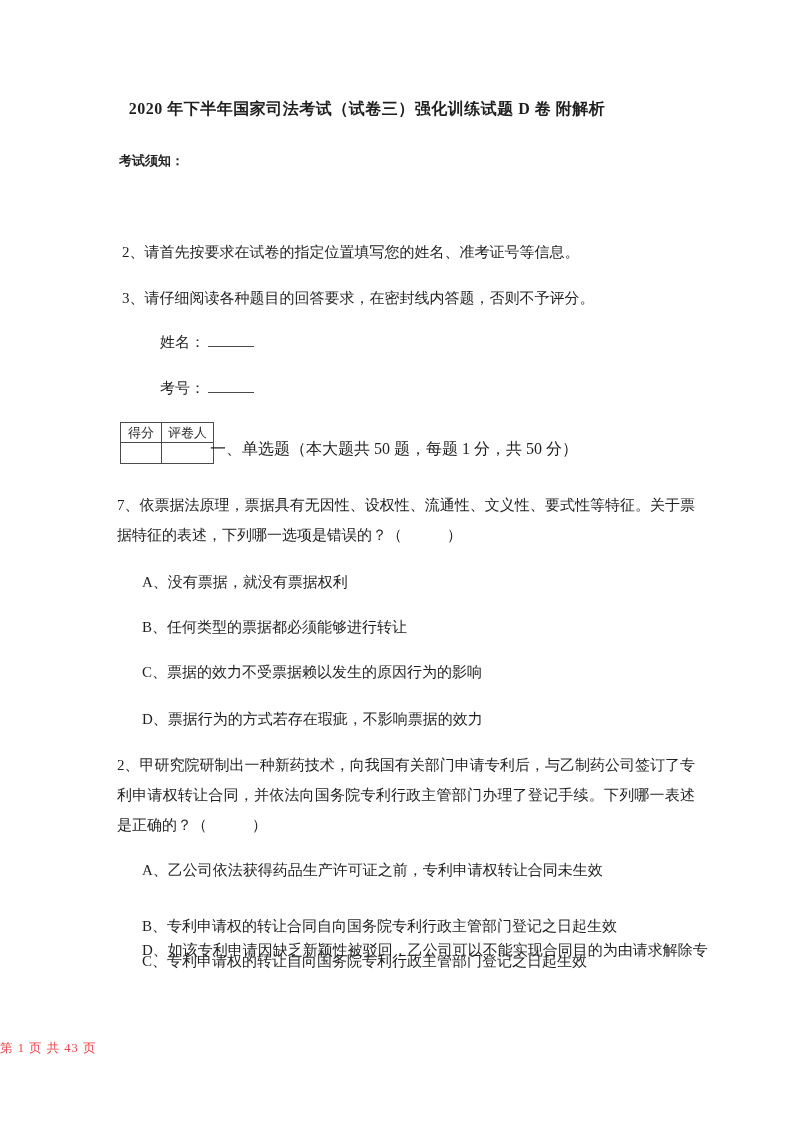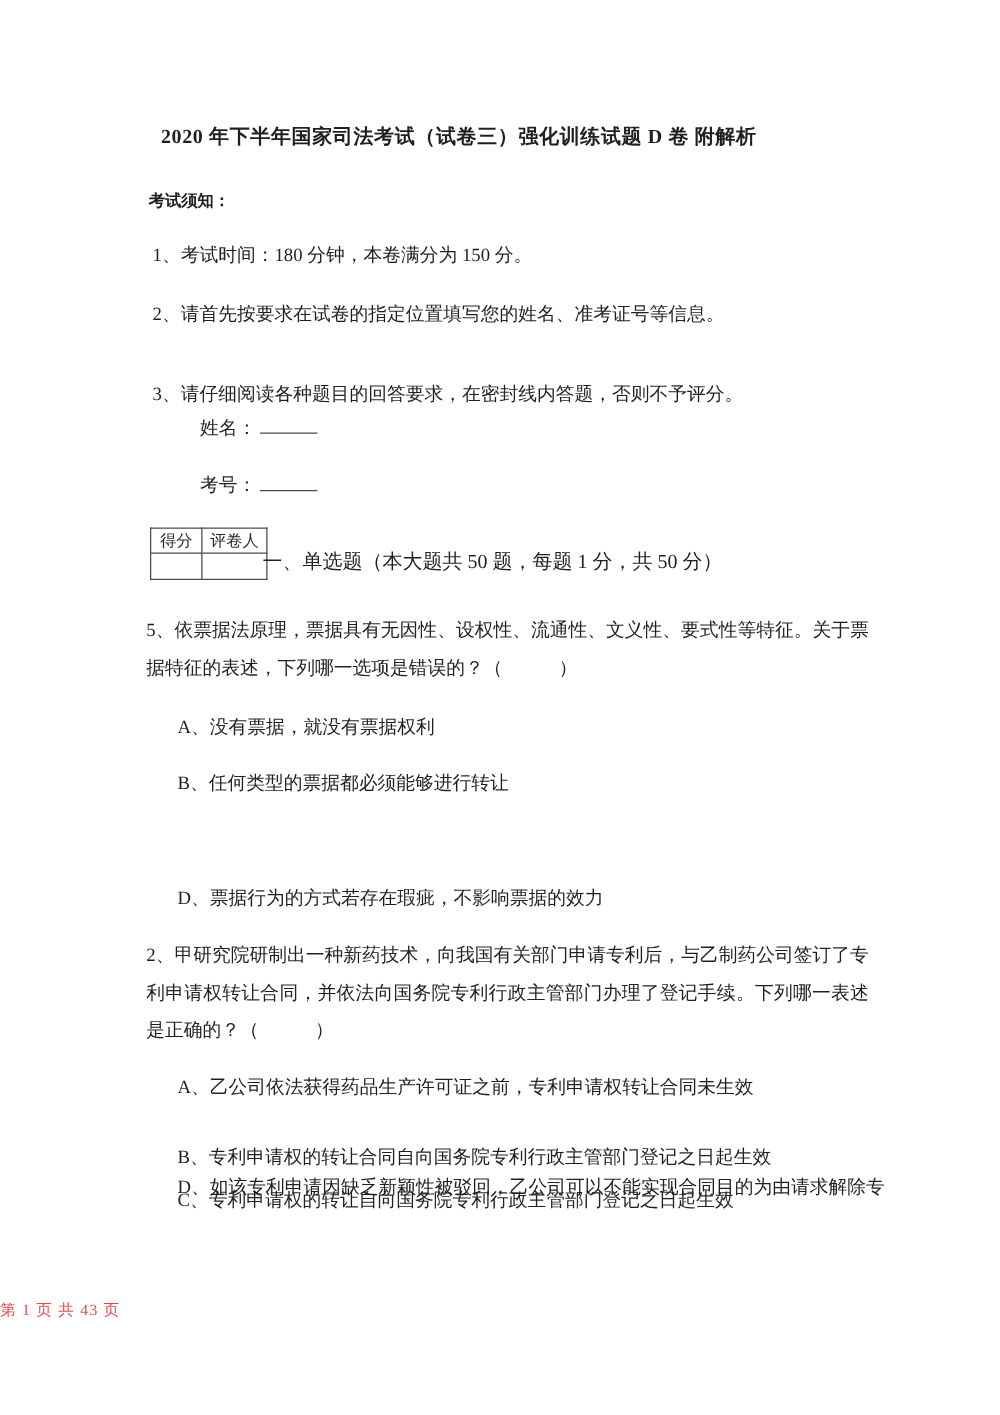--- a/index.html
+++ b/index.html
@@ -20,21 +20,21 @@
     letter-spacing: 0.5px;
     white-space: nowrap;
   }
   .notice-heading {
     left: 119px; top: 152px;
     font-size: 13px; font-weight: bold;
   }
   .note { left: 122px; font-size: 15px; line-height: 20px; white-space: nowrap; }
   .note-1 { top: 195px; }
   .note-2 { top: 242px; }
-  .note-3 { top: 306px; }
+  .note-3 { top: 288px; }
   .fill-row { left: 120px; font-size: 15px; line-height: 20px; margin-left: 40px; }
   .name-row { top: 331px; }
   .examno-row { top: 377px; }
   .blank-line {
     display: inline-block;
     width: 46px; height: 15px;
     border-bottom: 1px solid #4a4a4a;
     margin-left: 3px;
     vertical-align: baseline;
   }
@@ -90,21 +90,20 @@
 </style>
 </head>
 <body>
 
 <div class="page">
 
   <div class="abs doc-title">2020 年下半年国家司法考试（试卷三）强化训练试题 D 卷 附解析</div>
 
   <div class="abs notice-heading">考试须知：</div>
 
-  <div class="abs note note-1">1、考试时间：180 分钟，本卷满分为 150 分。</div>
   <div class="abs note note-2">2、请首先按要求在试卷的指定位置填写您的姓名、准考证号等信息。</div>
   <div class="abs note note-3">3、请仔细阅读各种题目的回答要求，在密封线内答题，否则不予评分。</div>
 
   <div class="abs fill-row name-row">
     <span>姓名：</span><span class="blank-line"></span>
   </div>
 
   <div class="abs fill-row examno-row">
     <span>考号：</span><span class="blank-line"></span>
   </div>
@@ -117,23 +116,24 @@
     </tr>
     <tr class="row-empty">
       <td class="col-score"></td>
       <td class="col-grader"></td>
     </tr>
   </tbody>
     </table>
 
   <div class="abs section-title">一、单选题（本大题共 50 题，每题 1 分，共 50 分）</div>
 
-  <div class="abs question q1-text">5、依票据法原理，票据具有无因性、设权性、流通性、文义性、要式性等特征。关于票据特征的表述，下列哪一选项是错误的？（　　　）</div>
+  <div class="abs question q1-text">7、依票据法原理，票据具有无因性、设权性、流通性、文义性、要式性等特征。关于票据特征的表述，下列哪一选项是错误的？（　　　）</div>
   <div class="abs option q1-a">A、没有票据，就没有票据权利</div>
   <div class="abs option q1-b">B、任何类型的票据都必须能够进行转让</div>
+  <div class="abs option q1-c">C、票据的效力不受票据赖以发生的原因行为的影响</div>
   <div class="abs option q1-d">D、票据行为的方式若存在瑕疵，不影响票据的效力</div>
 
   <div class="abs question q2-text">2、甲研究院研制出一种新药技术，向我国有关部门申请专利后，与乙制药公司签订了专利申请权转让合同，并依法向国务院专利行政主管部门办理了登记手续。下列哪一表述是正确的？（　　　）</div>
   <div class="abs option q2-a">A、乙公司依法获得药品生产许可证之前，专利申请权转让合同未生效</div>
   <div class="abs option q2-b">B、专利申请权的转让合同自向国务院专利行政主管部门登记之日起生效</div>
   <div class="abs option q2-c">C、专利申请权的转让自向国务院专利行政主管部门登记之日起生效</div>
   <div class="abs option q2-d">D、如该专利申请因缺乏新颖性被驳回，乙公司可以不能实现合同目的为由请求解除专</div>
 
   <div class="abs footer">第 1 页 共 43 页</div>
 

